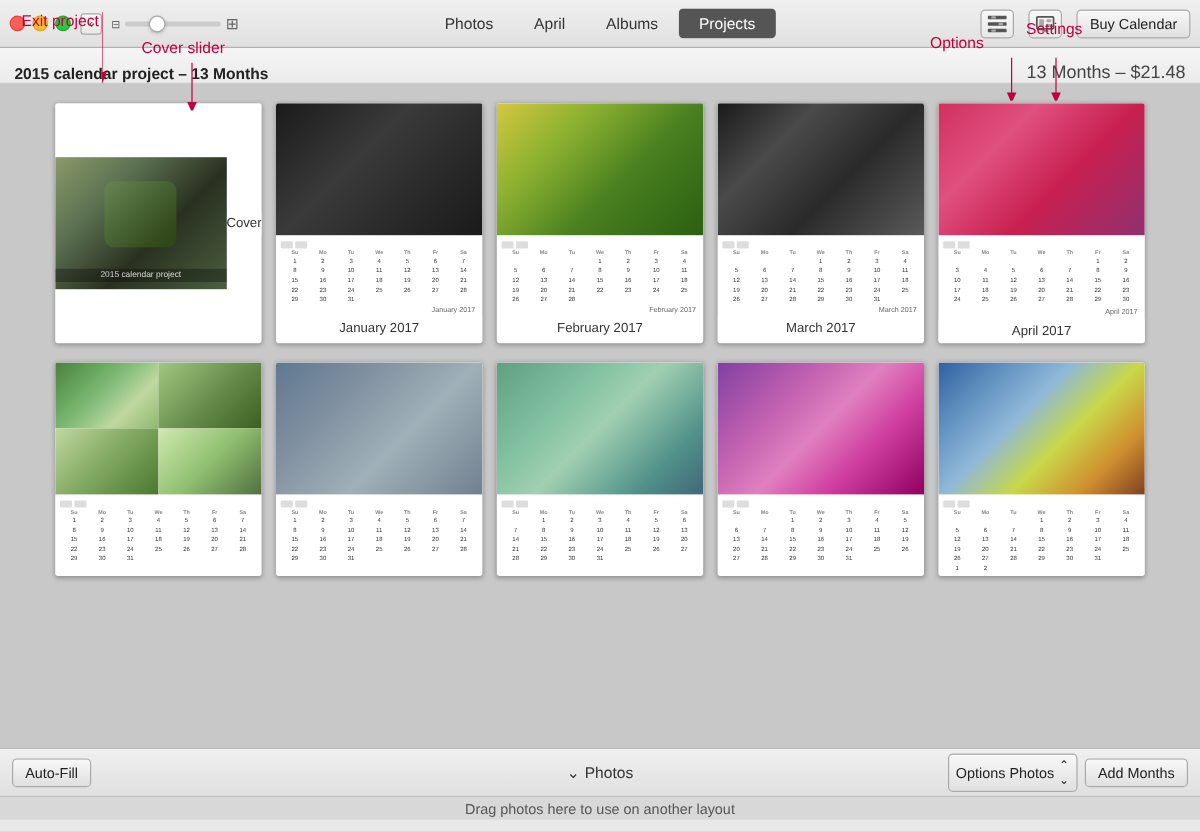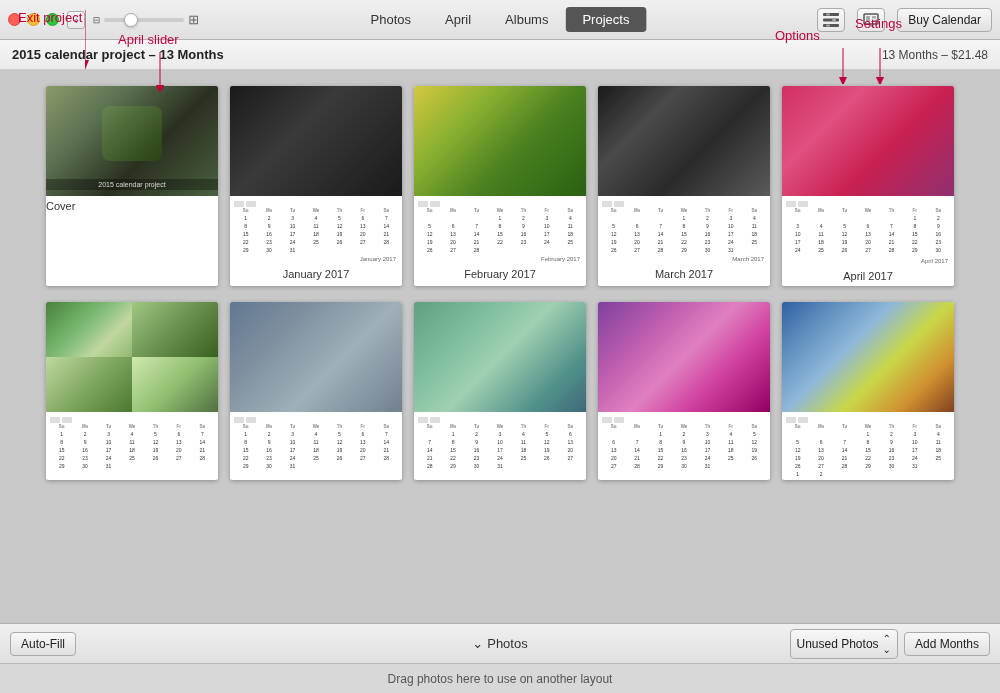--- a/index.html
+++ b/index.html
@@ -132,34 +132,34 @@
       border-radius: 4px;
       padding: 4px 10px;
       font-size: 12px;
       cursor: pointer;
       color: #222;
     }
 
     
     .project-header {
       display: flex;
-      align-items: center;
+      align-items: flex-end;
       justify-content: space-between;
       background: linear-gradient(to bottom, #f5f5f5, #ebebeb);
       border-bottom: 1px solid #ccc;
       padding: 0 12px;
       height: 30px;
     }
     .project-title {
       font-size: 13px;
       font-weight: 600;
       color: #222;
     }
     .project-price {
-      font-size: 12px;
+      font-size: 15px;
       color: #444;
     }
 
     
     .main-content {
       background: #c8c8c8;
       height: calc(693px - 40px - 30px - 40px - 30px);
       overflow-y: auto;
       padding: 16px;
       display: flex;
@@ -176,22 +176,21 @@
     .calendar-page {
       background: white;
       width: 172px;
       border-radius: 2px;
       box-shadow: 0 1px 4px rgba(0,0,0,0.3);
       overflow: hidden;
       flex-shrink: 0;
     }
     .calendar-page.cover {
       display: flex;
-      flex-direction: column;
-      align-items: flex-start;
+      align-items: center;
     }
     .page-photo {
       width: 100%;
       height: 110px;
       overflow: hidden;
       position: relative;
     }
 
     
     .photo-cat1 {
@@ -342,21 +341,21 @@
       color: #222;
     }
 
     
     .drag-photos-bar {
       display: flex;
       align-items: center;
       justify-content: center;
       background: #d8d8d8;
       border-top: 1px solid #b8b8b8;
-      height: 30px;
+      height: 20px;
       font-size: 12px;
       color: #555;
     }
 
     
     .ann-label {
       position: absolute;
       color: #c0003c;
       font-size: 13px;
       pointer-events: none;
@@ -374,21 +373,21 @@
   </style>
 </head>
 <body>
 
 <div class="ann-label" style="left:18px; top:10px;">Exit project</div>
 <svg class="ann-arrow" style="left:85px; top:10px; width:20px; height:60px;">
   <line x1="0" y1="0" x2="0" y2="55" stroke="#c0003c" stroke-width="1"></line>
   <polygon points="-4,50 4,50 0,60" fill="#c0003c"></polygon>
 </svg>
 
-<div class="ann-label" style="left:118px; top:32px;">April slider</div>
+<div class="ann-label" style="left:118px; top:32px;">Cover slider</div>
 <svg class="ann-arrow" style="left:155px; top:52px; width:10px; height:40px;">
   <line x1="5" y1="0" x2="5" y2="38" stroke="#c0003c" stroke-width="1"></line>
   <polygon points="1,33 9,33 5,42" fill="#c0003c"></polygon>
 </svg>
 
 <div class="ann-label" style="left:775px; top:28px;">Options</div>
 <svg class="ann-arrow" style="left:838px; top:48px; width:10px; height:36px;">
   <line x1="5" y1="0" x2="5" y2="34" stroke="#c0003c" stroke-width="1"></line>
   <polygon points="1,29 9,29 5,38" fill="#c0003c"></polygon>
 </svg>
@@ -976,21 +975,21 @@
 <div class="bottom-toolbar" style="position:relative;">
   <button class="tool-btn">Auto-Fill</button>
 
   <div class="photos-dropdown">
     <span>⌄</span>
     <span>Photos</span>
   </div>
 
   <div class="bottom-right">
     <div class="unused-select">
-      <span>Unused Photos</span>
+      <span>Options Photos</span>
       <span style="font-size:10px;">⌃<br>⌄</span>
     </div>
     <button class="add-photos-btn">Add Months</button>
   </div>
 </div>
 
 <div class="drag-photos-bar">
   <span>Drag photos here to use on another layout</span>
 </div>
 

